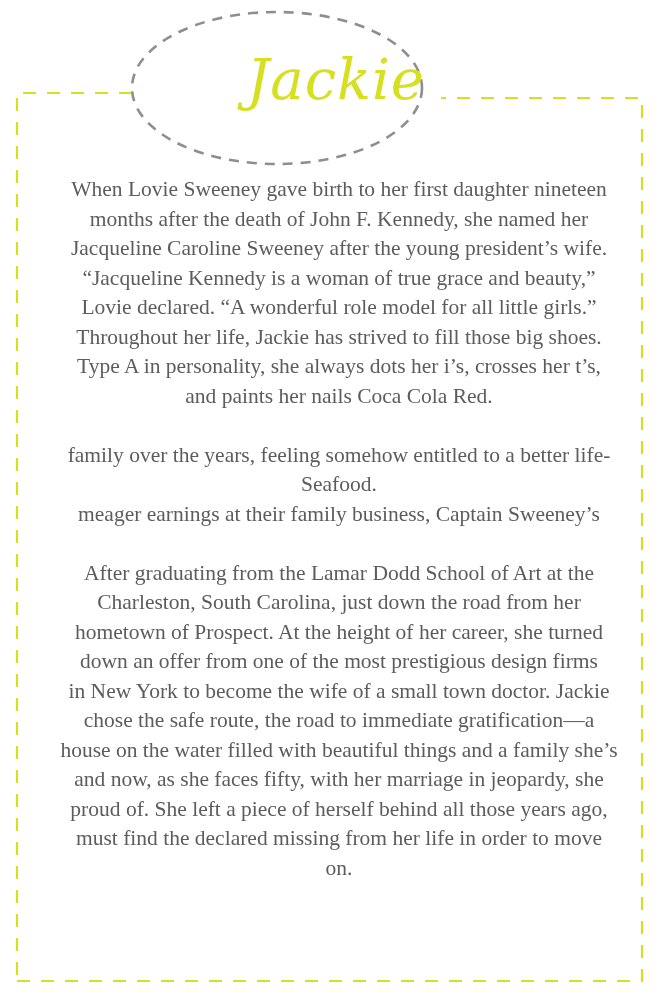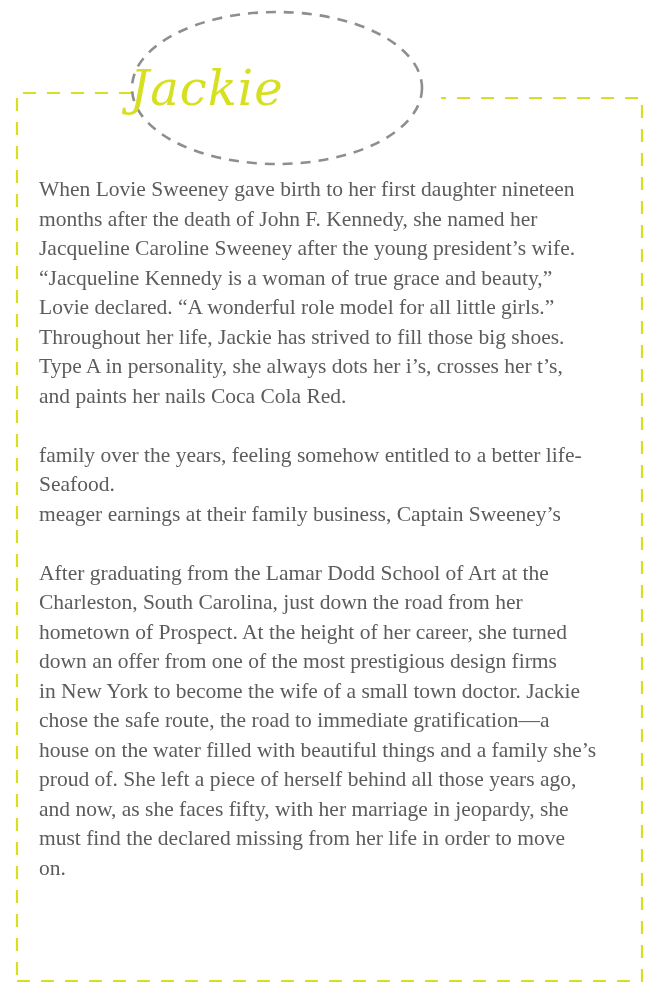--- a/index.html
+++ b/index.html
@@ -16,44 +16,45 @@
   .frame-svg {
     position: absolute;
     left: 0;
     top: 0;
     width: 660px;
     height: 996px;
   }
   .title {
     position: absolute;
     left: 130px;
-    top: 48px;
+    top: 40px;
     width: 295px;
-    text-align: left;
+    text-align: right;
     font-family: "DejaVu Serif", serif;
     font-style: italic;
-    font-size: 48px;
+    font-size: 56px;
     line-height: 80px;
     color: #d6e021;
     letter-spacing: 1px;
     margin: 0;
     font-weight: normal;
   }
   .body-text {
     position: absolute;
     left: 39px;
     top: 175px;
     width: 600px;
     font-family: "Liberation Serif", serif;
     font-size: 21.5px;
     line-height: 29.5px;
     color: #5c5c5c;
   }
   .para {
     margin: 0 0 29.5px 0;
+    text-align: center;
   }
   .line {
     display: block;
     white-space: nowrap;
   }
 </style>
 </head>
 <body>
 
 <svg class="frame-svg" viewBox="0 0 660 996" xmlns="http://www.w3.org/2000/svg">
@@ -84,18 +85,18 @@
       <span class="line">meager earnings at their family business, Captain Sweeney’s</span>
     </p>
     <p class="para">
       <span class="line">After graduating from the Lamar Dodd School of Art at the</span>
       <span class="line">Charleston, South Carolina, just down the road from her</span>
       <span class="line">hometown of Prospect. At the height of her career, she turned</span>
       <span class="line">down an offer from one of the most prestigious design firms</span>
       <span class="line">in New York to become the wife of a small town doctor. Jackie</span>
       <span class="line">chose the safe route, the road to immediate gratification—a</span>
       <span class="line">house on the water filled with beautiful things and a family she’s</span>
+      <span class="line">and now, as she faces fifty, with her marriage in jeopardy, she</span>
       <span class="line">proud of. She left a piece of herself behind all those years ago,</span>
-      <span class="line">and now, as she faces fifty, with her marriage in jeopardy, she</span>
       <span class="line">must find the declared missing from her life in order to move</span>
       <span class="line">on.</span>
     </p>
   </div>
 
 </body></html>

